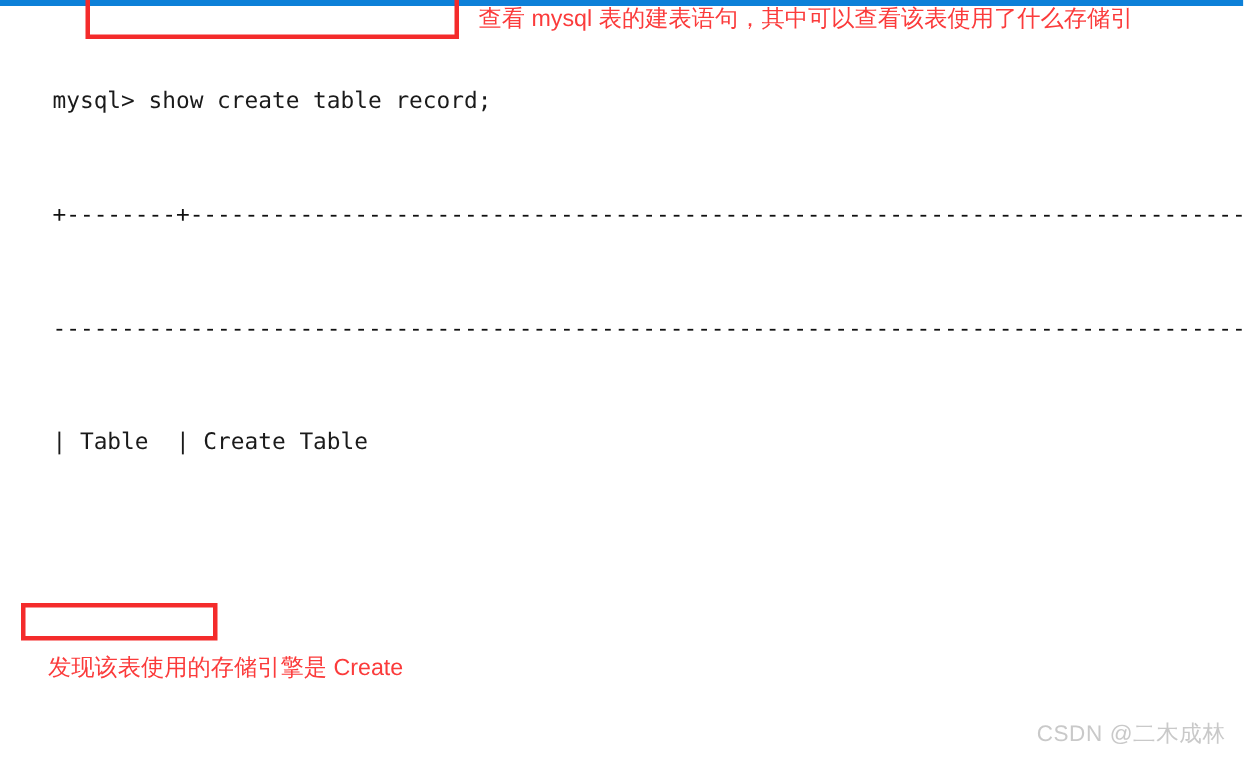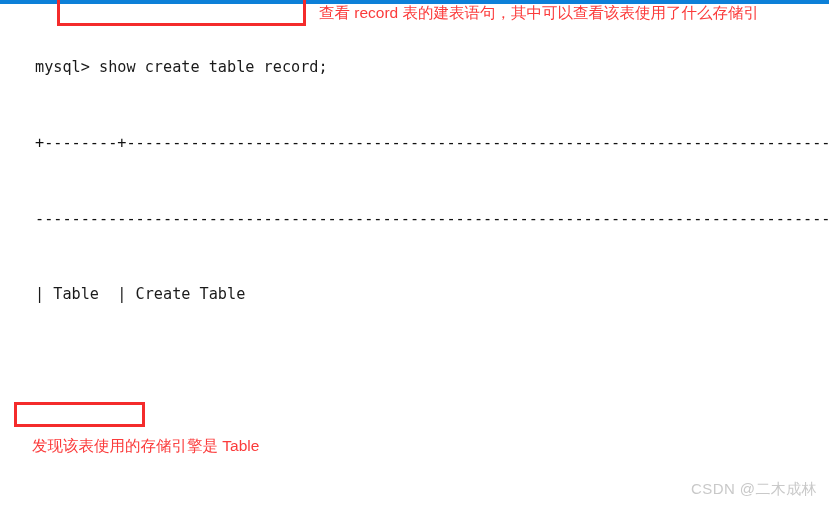--- a/index.html
+++ b/index.html
@@ -125,18 +125,18 @@
     
     
     
     
     
   </div>
 
   <div class="redbox" id="box-command"></div>
   <div class="redbox" id="box-engine"></div>
 
-  <div class="annot" id="annot-top">查看 record 表的建表语句，其中可以查看该表使用了什么存储引</div>
-  <div class="annot" id="annot-bottom">发现该表使用的存储引擎是 Table</div>
+  <div class="annot" id="annot-top">查看 mysql 表的建表语句，其中可以查看该表使用了什么存储引</div>
+  <div class="annot" id="annot-bottom">发现该表使用的存储引擎是 Create</div>
 
   <div id="watermark">CSDN @二木成林</div>
 
 </div>
 
 </body></html>

